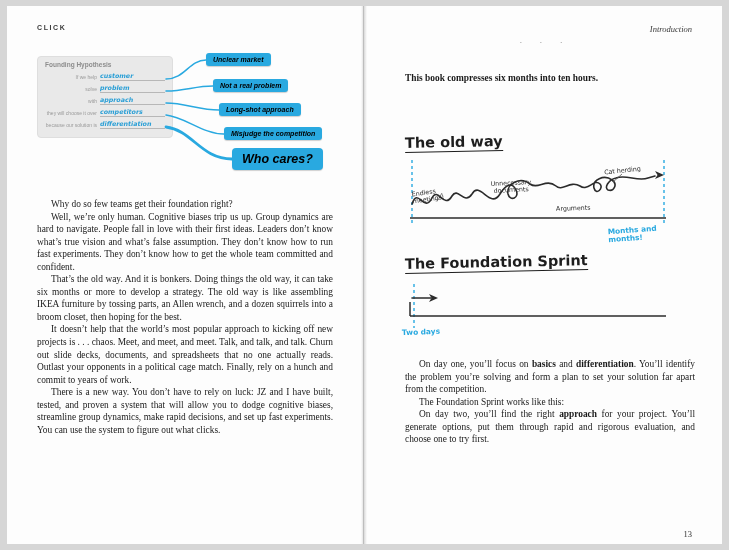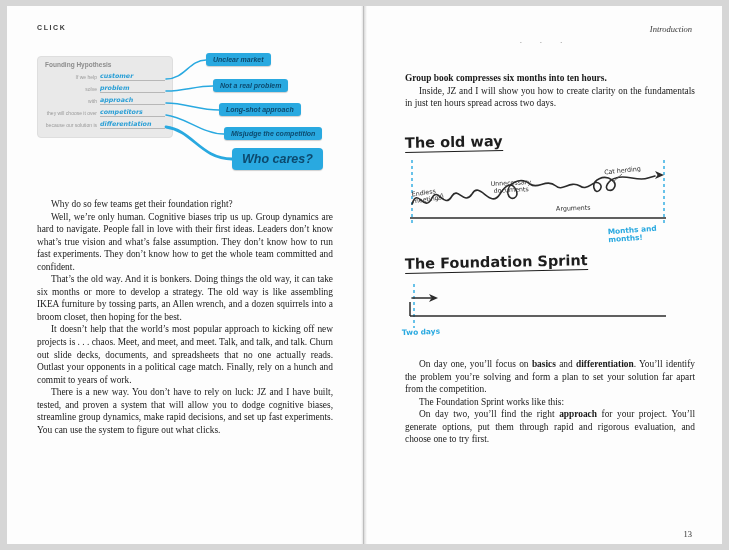--- a/index.html
+++ b/index.html
@@ -18,21 +18,21 @@
   .pn-left{left:30px;margin-top:40px;} .pn-right{right:30px;}
 
   
   .panel{position:absolute;left:30px;top:50px;width:136px;height:82px;background:#e9e9e9;
          border:1px solid #dedede;border-radius:4px;font-family:"Liberation Sans",sans-serif;box-sizing:border-box;}
   .panel-title{font-size:6.5px;font-weight:700;color:#8d8d8d;padding:4px 0 1px 7px;}
   .frow{display:flex;align-items:flex-end;height:12px;padding:0 7px;box-sizing:border-box;}
   .flabel{width:52px;text-align:right;font-size:5px;color:#9a9a9a;padding-right:3px;line-height:7px;}
   .fvalue{flex:1;font-size:6.3px;font-style:italic;font-weight:700;color:#2a9fd6;
           font-family:"DejaVu Sans",sans-serif;border-bottom:1px solid #b7b7b7;line-height:9px;}
-  .callout{position:absolute;background:#29a9e0;color:#0c4a6e;font-family:"Liberation Sans",sans-serif;
+  .callout{position:absolute;background:#29a9e0;color:#000000;font-family:"Liberation Sans",sans-serif;
            font-weight:700;font-style:italic;font-size:7px;height:13px;line-height:13px;padding:0 7px;
            border-radius:3px;white-space:nowrap;box-shadow:0 1px 1px rgba(0,0,0,.18);}
   .c1{left:199px;top:47px;} .c2{left:206px;top:73px;} .c3{left:212px;top:97px;} .c4{left:217px;top:121px;}
   .callout-big{left:225px;top:142px;height:22px;line-height:22px;font-size:12.5px;border-radius:4px;padding:0 10px;}
   .connectors{position:absolute;left:0;top:0;width:356px;height:538px;pointer-events:none;}
 
   
   .bodytext{position:absolute;font-size:9.4px;line-height:12.55px;text-align:justify;}
   .bodytext p{margin:0;text-indent:14px;}
   .bodytext p.noindent{text-indent:0;}
@@ -116,22 +116,21 @@
     </div>
 
     <div class="pagenum pn-left">12</div>
   </div>
 
   <div class="page page-right">
     <div class="run-head-right">Introduction</div>
     <div class="section-dots">· · ·</div>
 
     <div class="bodytext bt-intro">
-      <p class="noindent lead">Group book compresses six months into ten hours.</p>
-      <p>Inside, JZ and I will show you how to create clarity on the fundamentals in just ten hours spread across two days.</p>
+      <p class="noindent lead">This book compresses six months into ten hours.</p>
     </div>
 
     <div class="sketch-title st-old">The old way</div>
     <div class="sketch sk-old">
       <svg width="290" height="100" viewBox="0 0 290 100">
         <path d="M14,8 V72" stroke="#29a9e0" stroke-width="1.4" stroke-dasharray="3 3" fill="none"></path>
         <path d="M266,8 V72" stroke="#29a9e0" stroke-width="1.4" stroke-dasharray="3 3" fill="none"></path>
         <path d="M12,66 H268" stroke="#2b2b2b" stroke-width="1.5" fill="none"></path>
         <path d="M14,52 C20,34 26,62 34,46 C40,34 46,58 54,44 C60,34 66,54 74,42
                  C82,28 92,58 102,42 C108,32 114,30 118,38 C122,46 112,50 110,42

